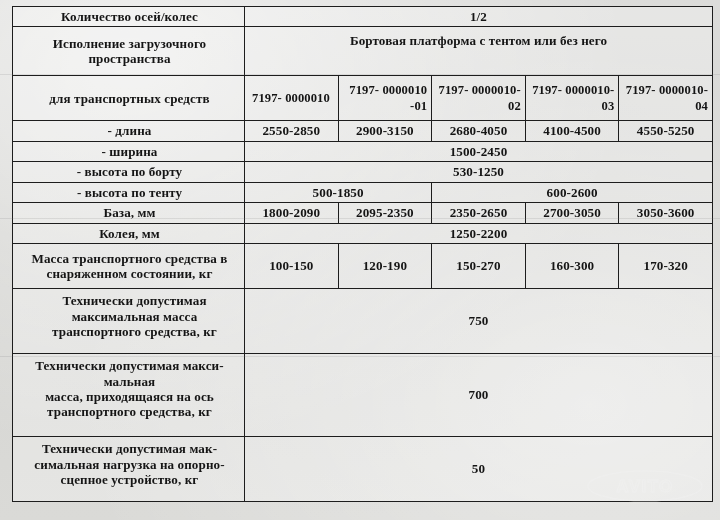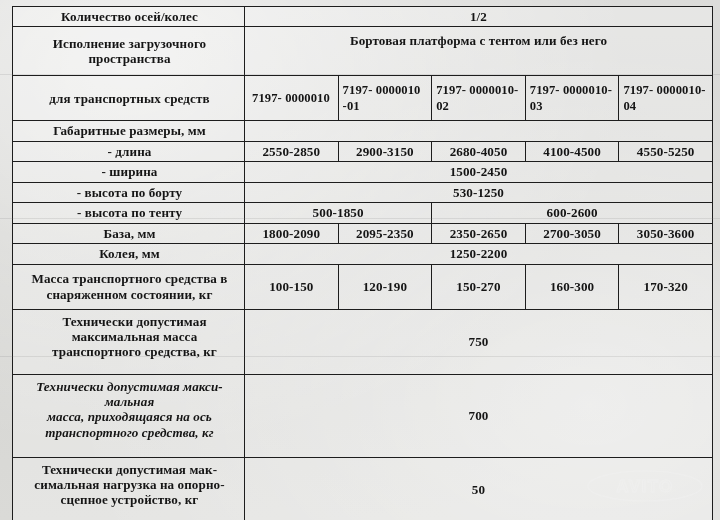--- a/index.html
+++ b/index.html
@@ -50,21 +50,21 @@
   td.val{
     text-align:center;
     font-weight:700;
     white-space:nowrap;
   }
   td.tall{height:40px;}
   .lines span{display:block;}
   .codecell{
     font-size:12.6px;
     line-height:1.28;
-    text-align:left;
+    text-align:right;
   }
   .codecell.l{text-align:left;padding-left:7px;margin-left:28px;}
   
   #wm{
     position:absolute;
     right:16px;bottom:14px;
     width:118px;height:40px;
     pointer-events:none;
     opacity:.42;
   }
@@ -135,24 +135,20 @@
         <span>0000010-</span>
         <span>03</span>
       </td>
       <td class="codecell">
         <span>7197-</span>
         <span>0000010-</span>
         <span>04</span>
       </td>
     </tr>
 
-    <tr>
-      <td class="lbl">Габаритные размеры, мм</td>
-      <td class="val" colspan="5"></td>
-    </tr>
 
     <tr>
       <td class="lbl">- длина</td>
       <td class="val">2550-2850</td>
       <td class="val">2900-3150</td>
       <td class="val">2680-4050</td>
       <td class="val">4100-4500</td>
       <td class="val">4550-5250</td>
     </tr>
 
@@ -198,21 +194,21 @@
     <tr>
       <td class="lbl lines" style="height:58px;vertical-align:top;padding-top:4px;padding-left:16px;">
         <span>Технически допустимая</span>
         <span>максимальная масса</span>
         <span>транспортного средства, кг</span>
       </td>
       <td class="val" colspan="5">750</td>
     </tr>
 
     <tr>
-      <td class="lbl lines" style="height:76px;vertical-align:top;padding-top:4px;font-style:italic;">
+      <td class="lbl lines" style="height:76px;vertical-align:top;padding-top:4px;">
         <span>Технически допустимая макси-</span>
         <span>мальная</span>
         <span>масса, приходящаяся на ось</span>
         <span>транспортного средства, кг</span>
       </td>
       <td class="val" colspan="5">700</td>
     </tr>
 
     <tr>
       <td class="lbl lines" style="height:58px;vertical-align:top;padding-top:4px;">

